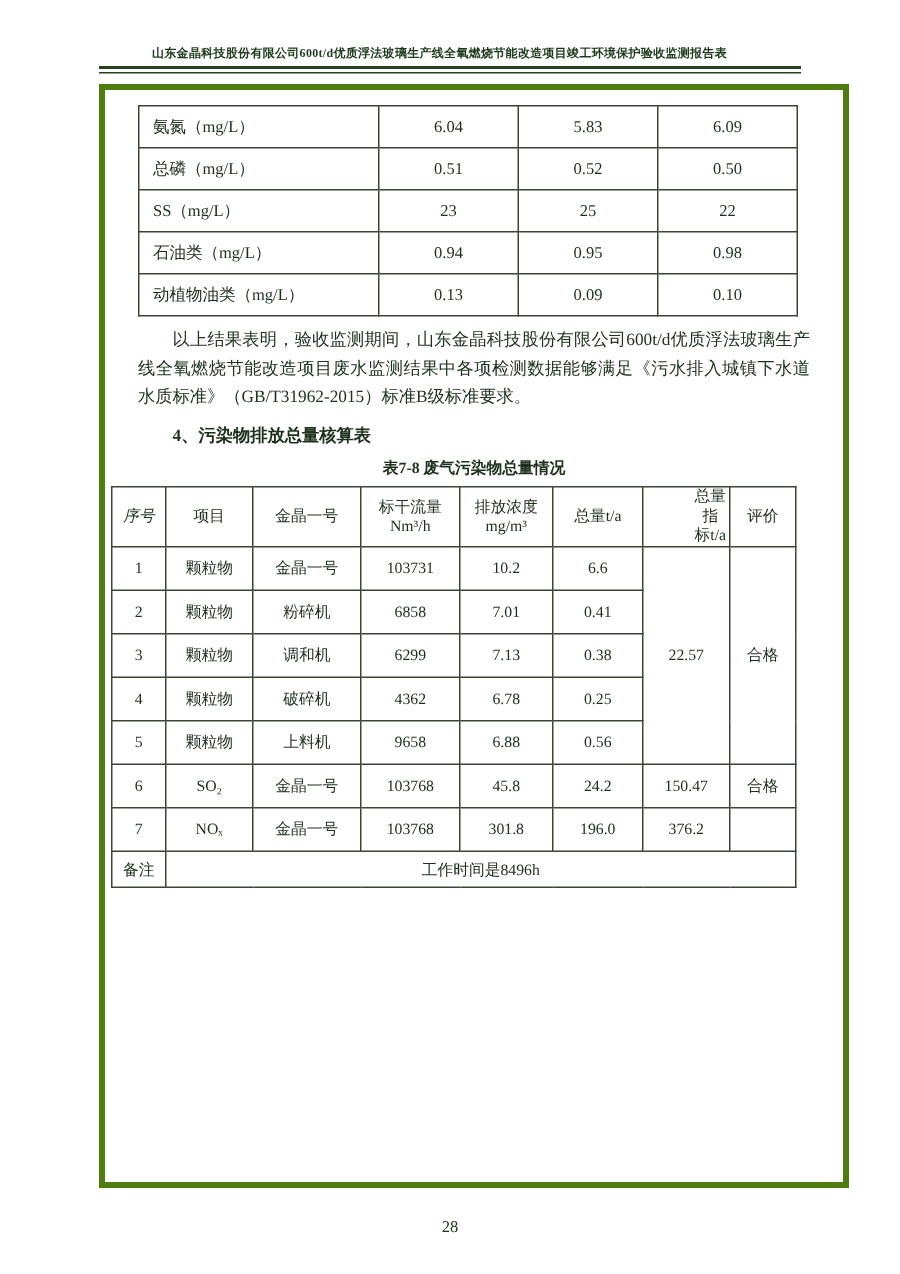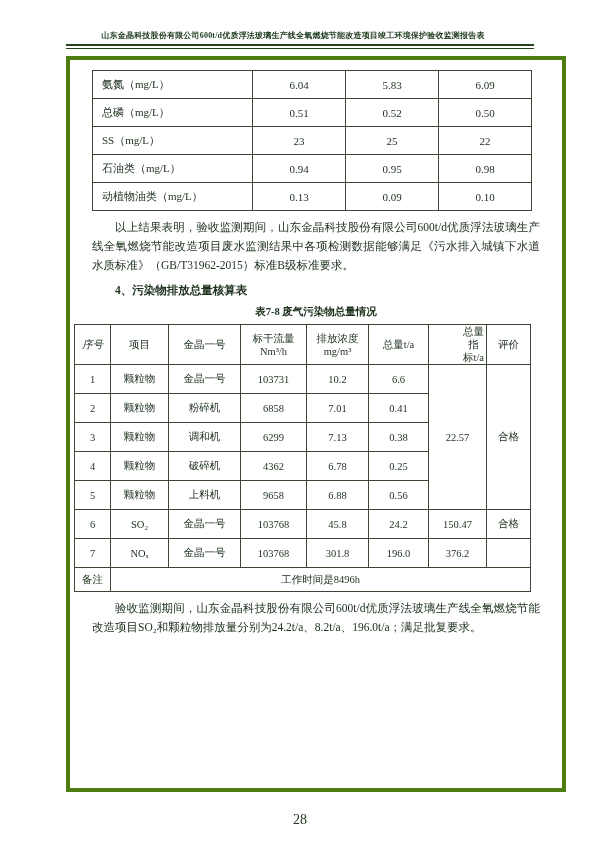--- a/index.html
+++ b/index.html
@@ -100,21 +100,21 @@
   .col-conc { width: 62px; }
   .col-total { width: 60px; }
   .col-quota { width: 58px; padding-left: 32px; }
   .col-eval { width: 44px; }
 
   .page-number {
     position: absolute;
     left: 0; right: 0;
     top: 812px;
     text-align: center;
-    font-size: 14px;
+    font-size: 11px;
     color: #22361f;
   }
 </style>
 </head>
 <body>
 
 <div class="doc-header">山东金晶科技股份有限公司600t/d优质浮法玻璃生产线全氧燃烧节能改造项目竣工环境保护验收监测报告表</div>
 <div class="header-rule"></div>
 
 <div class="frame">
@@ -239,17 +239,16 @@
         <td>376.2</td>
         <td></td>
       </tr>
       <tr class="remark-row">
         <td>备注</td>
         <td colspan="7">工作时间是8496h</td>
       </tr>
     </tbody>
   </table>
 
-  <p class="para">验收监测期间，山东金晶科技股份有限公司600t/d优质浮法玻璃生产线全氧燃烧节能改造项目SO₂和颗粒物排放量分别为24.2t/a、8.2t/a、196.0t/a；满足批复要求。</p>
 
 </div>
 
 <div class="page-number">28</div>
 
 </body></html>

